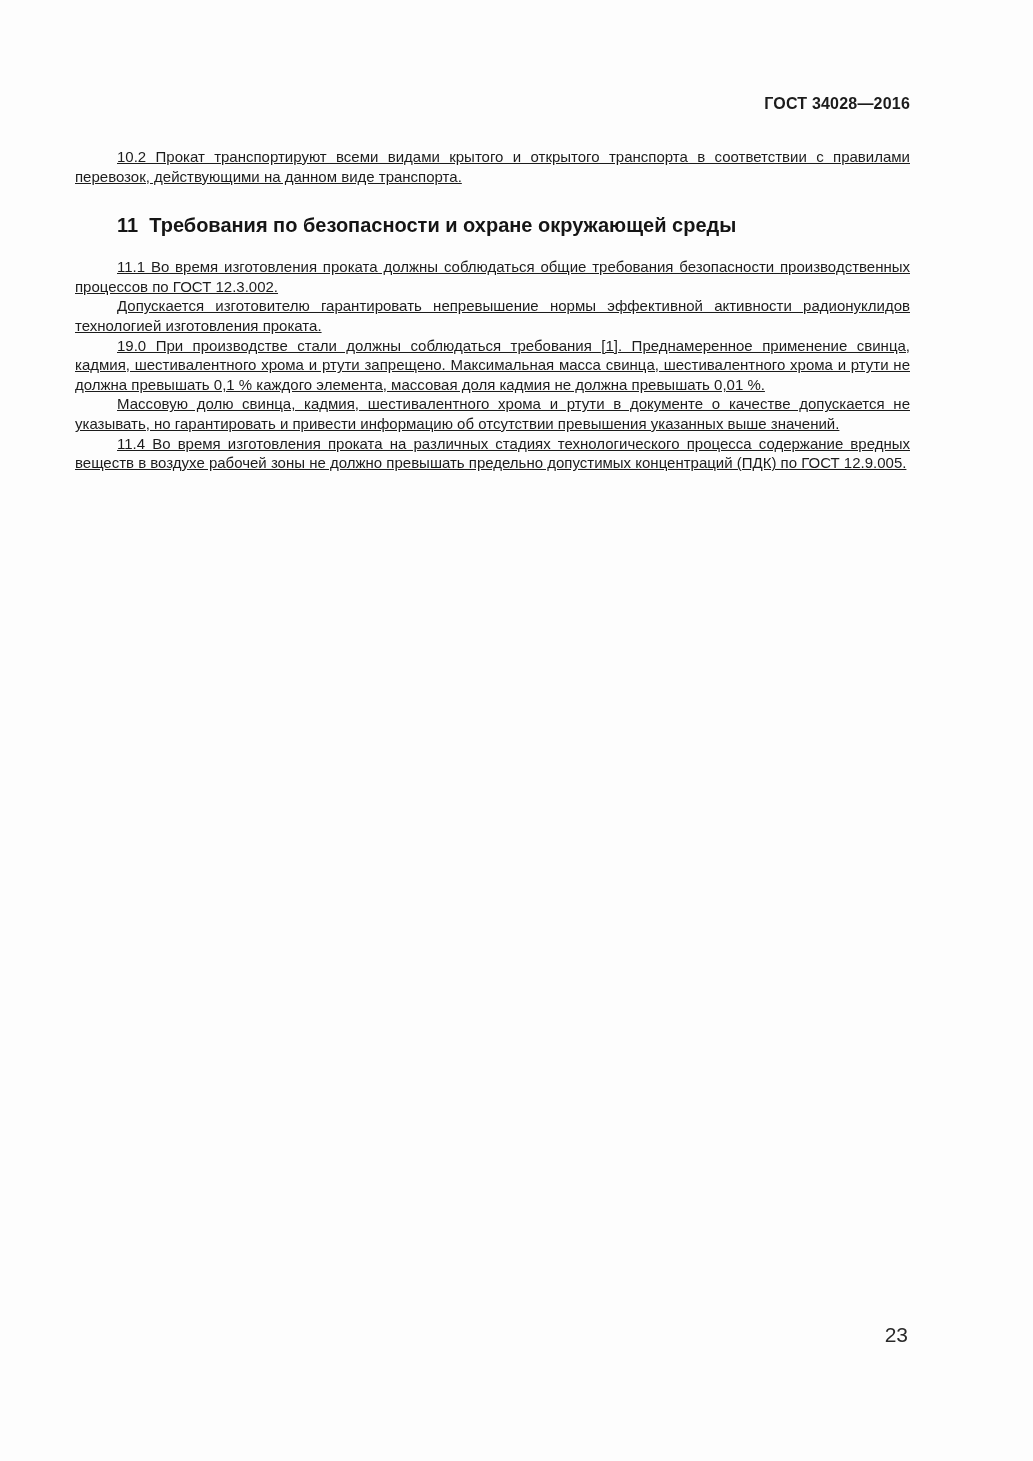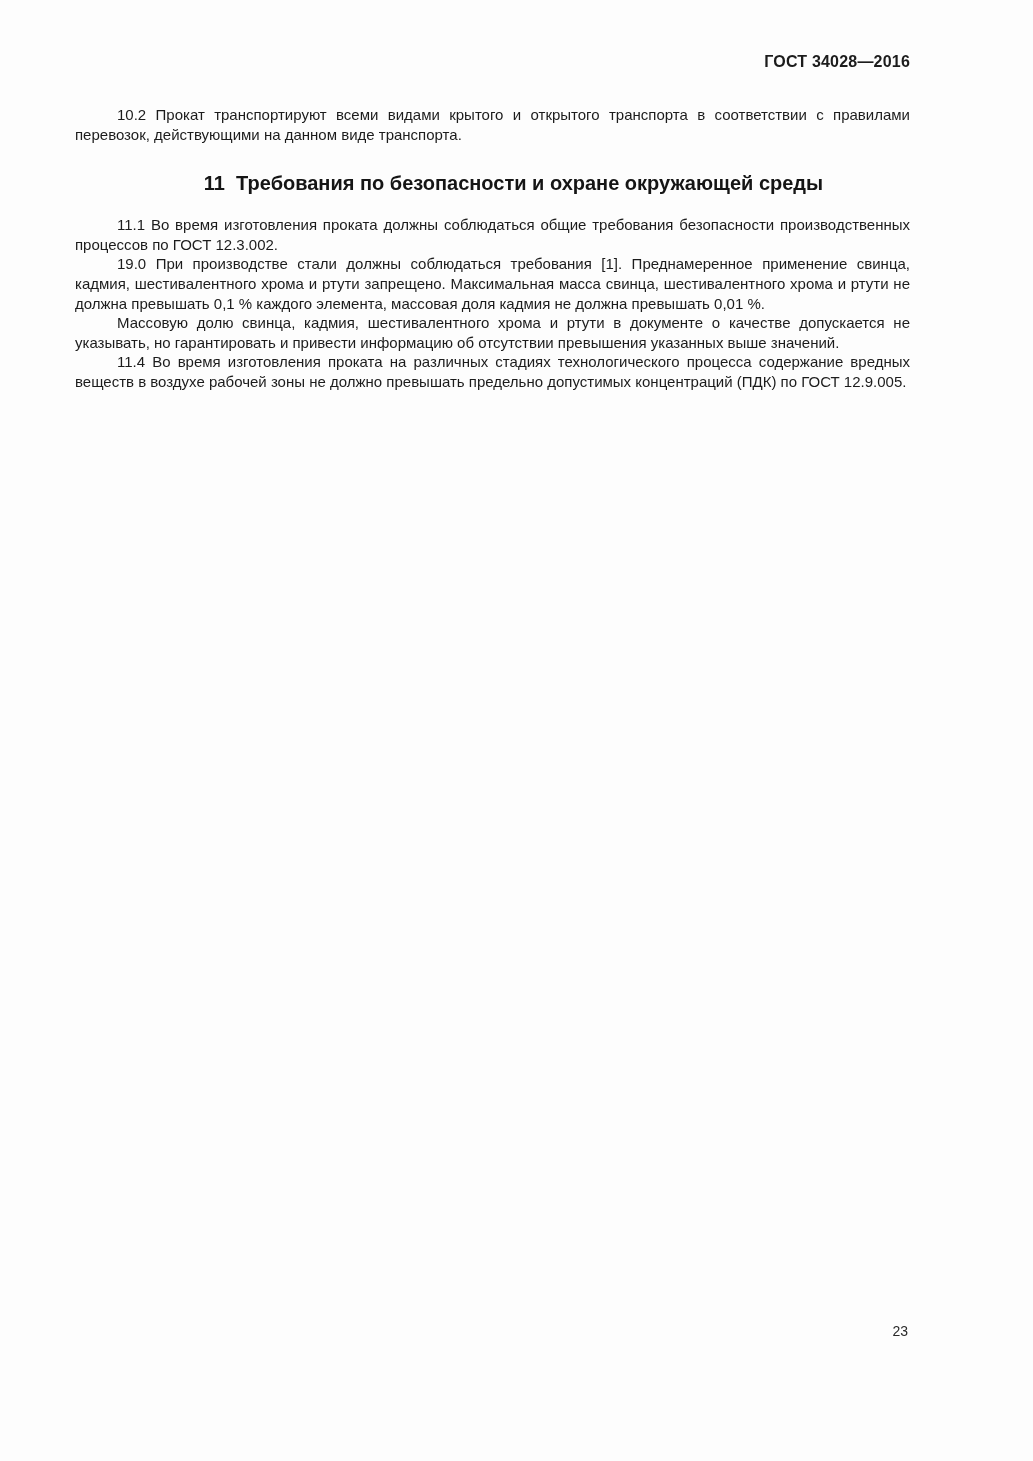--- a/index.html
+++ b/index.html
@@ -13,53 +13,54 @@
     height: 1461px;
     margin: 0 auto;
     background: #fdfdfd;
     font-family: "Liberation Sans", sans-serif;
     color: #1c1c1c;
     overflow: hidden;
     box-sizing: border-box;
   }
   .doc-header {
     margin: 0 123px 0 75px;
-    padding-top: 53px;
+    padding-top: 95px;
     text-align: right;
     font-size: 16px;
     font-weight: 700;
     letter-spacing: 0.2px;
   }
   .content {
     margin: 0 123px 0 75px;
   }
   .body-para {
     margin: 0;
     font-size: 15px;
     line-height: 19.6px;
     text-align: justify;
     text-indent: 42px;
+    text-decoration: underline;
   }
   .para-first {
     margin-top: 34px;
   }
   .section-heading {
     margin: 27px 0 20px 0;
     font-size: 20px;
     line-height: 24px;
     font-weight: 700;
     text-indent: 42px;
-    text-align: center;
+    text-align: left;
     color: #151515;
   }
   .page-number {
     position: absolute;
     top: 1323px;
     right: 125px;
-    font-size: 14px;
+    font-size: 21px;
     color: #2a2a2a;
   }
 </style>
 </head>
 <body>
 
 <div class="page">
 
   <header class="doc-header">
     <span class="doc-code">ГОСТ 34028—2016</span>
@@ -67,20 +68,21 @@
 
   <main class="content">
 
     <p class="body-para para-first">10.2 Прокат транспортируют всеми видами крытого и открытого транспорта в соответствии с пра­вилами перевозок, действующими на данном виде транспорта.</p>
 
     <h2 class="section-heading">11&nbsp; Требования по безопасности и охране окружающей среды</h2>
 
     <p class="body-para">11.1 Во время изготовления проката должны соблюдаться общие требования безопасности про­изводственных процессов по ГОСТ 12.3.002.</p>
 
 
+    <p class="body-para">Допускается изготовителю гарантировать непревышение нормы эффективной активности радио­нуклидов технологией изготовления проката.</p>
 
     <p class="body-para">19.0 При производстве стали должны соблюдаться требования [1]. Преднамеренное применение свинца, кадмия, шестивалентного хрома и ртути запрещено. Максимальная масса свинца, шестива­лентного хрома и ртути не должна превышать 0,1 % каждого элемента, массовая доля кадмия не долж­на превышать 0,01 %.</p>
 
     <p class="body-para">Массовую долю свинца, кадмия, шестивалентного хрома и ртути в документе о качестве допуска­ется не указывать, но гарантировать и привести информацию об отсутствии превышения указанных выше значений.</p>
 
     <p class="body-para">11.4 Во время изготовления проката на различных стадиях технологического процесса содержа­ние вредных веществ в воздухе рабочей зоны не должно превышать предельно допустимых концентра­ций (ПДК) по ГОСТ 12.9.005.</p>
 
   </main>
 
   <footer>

